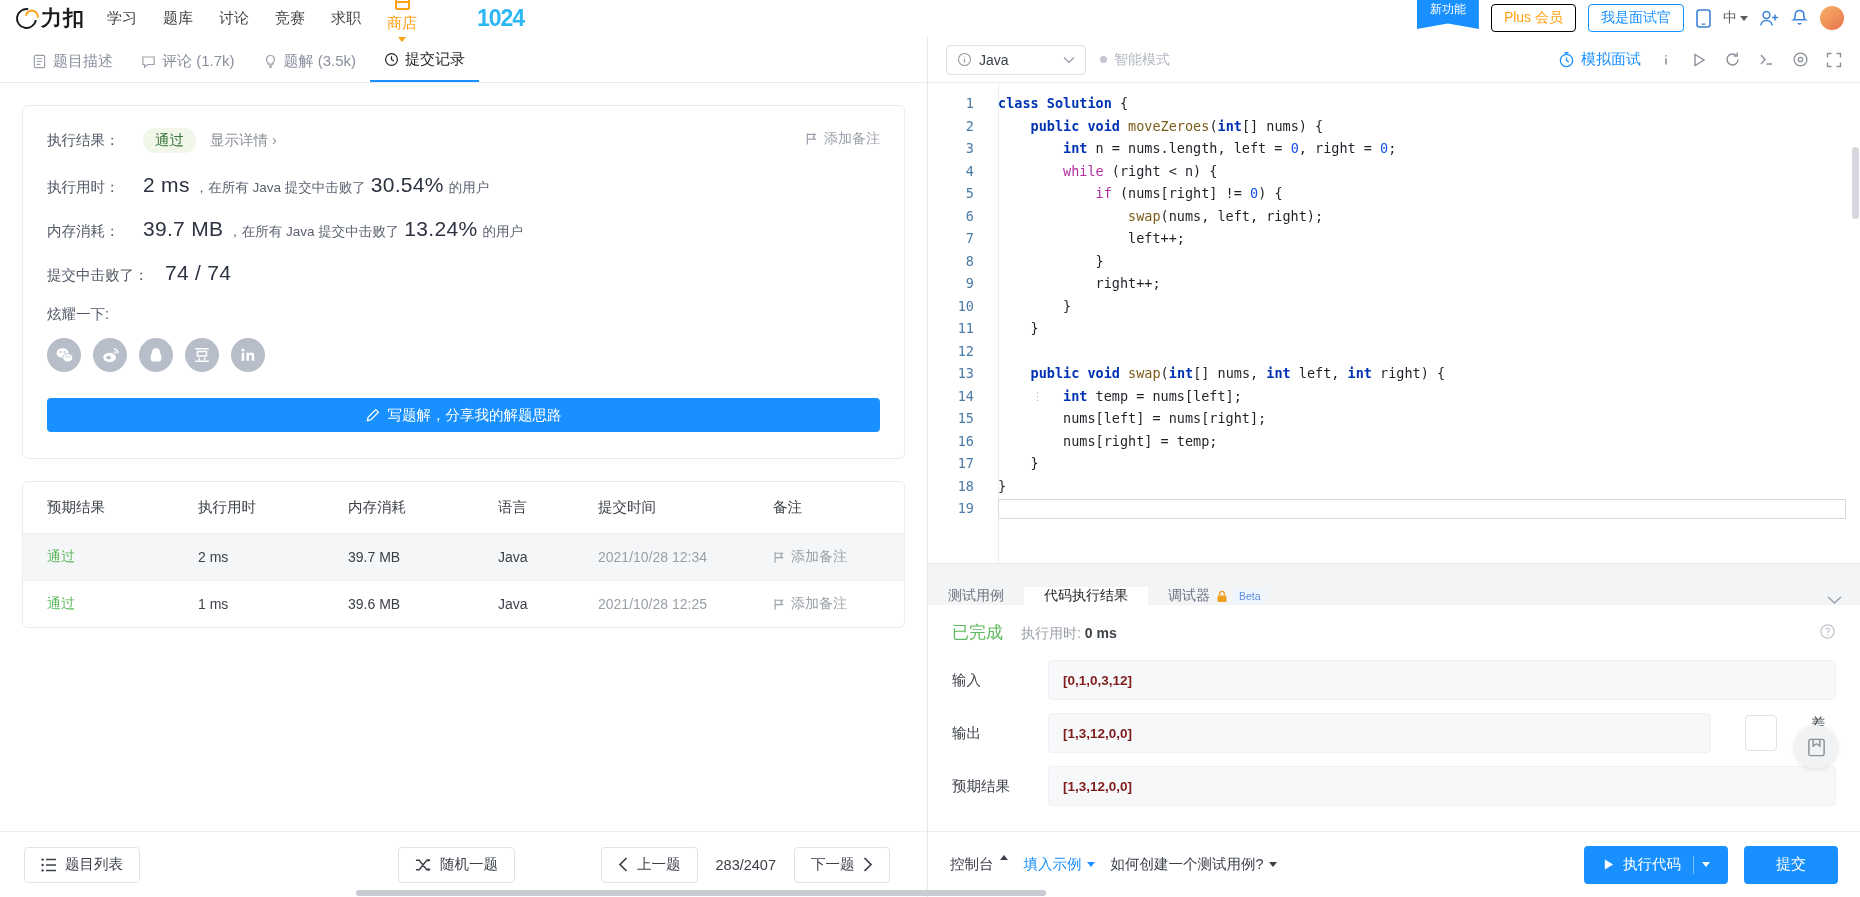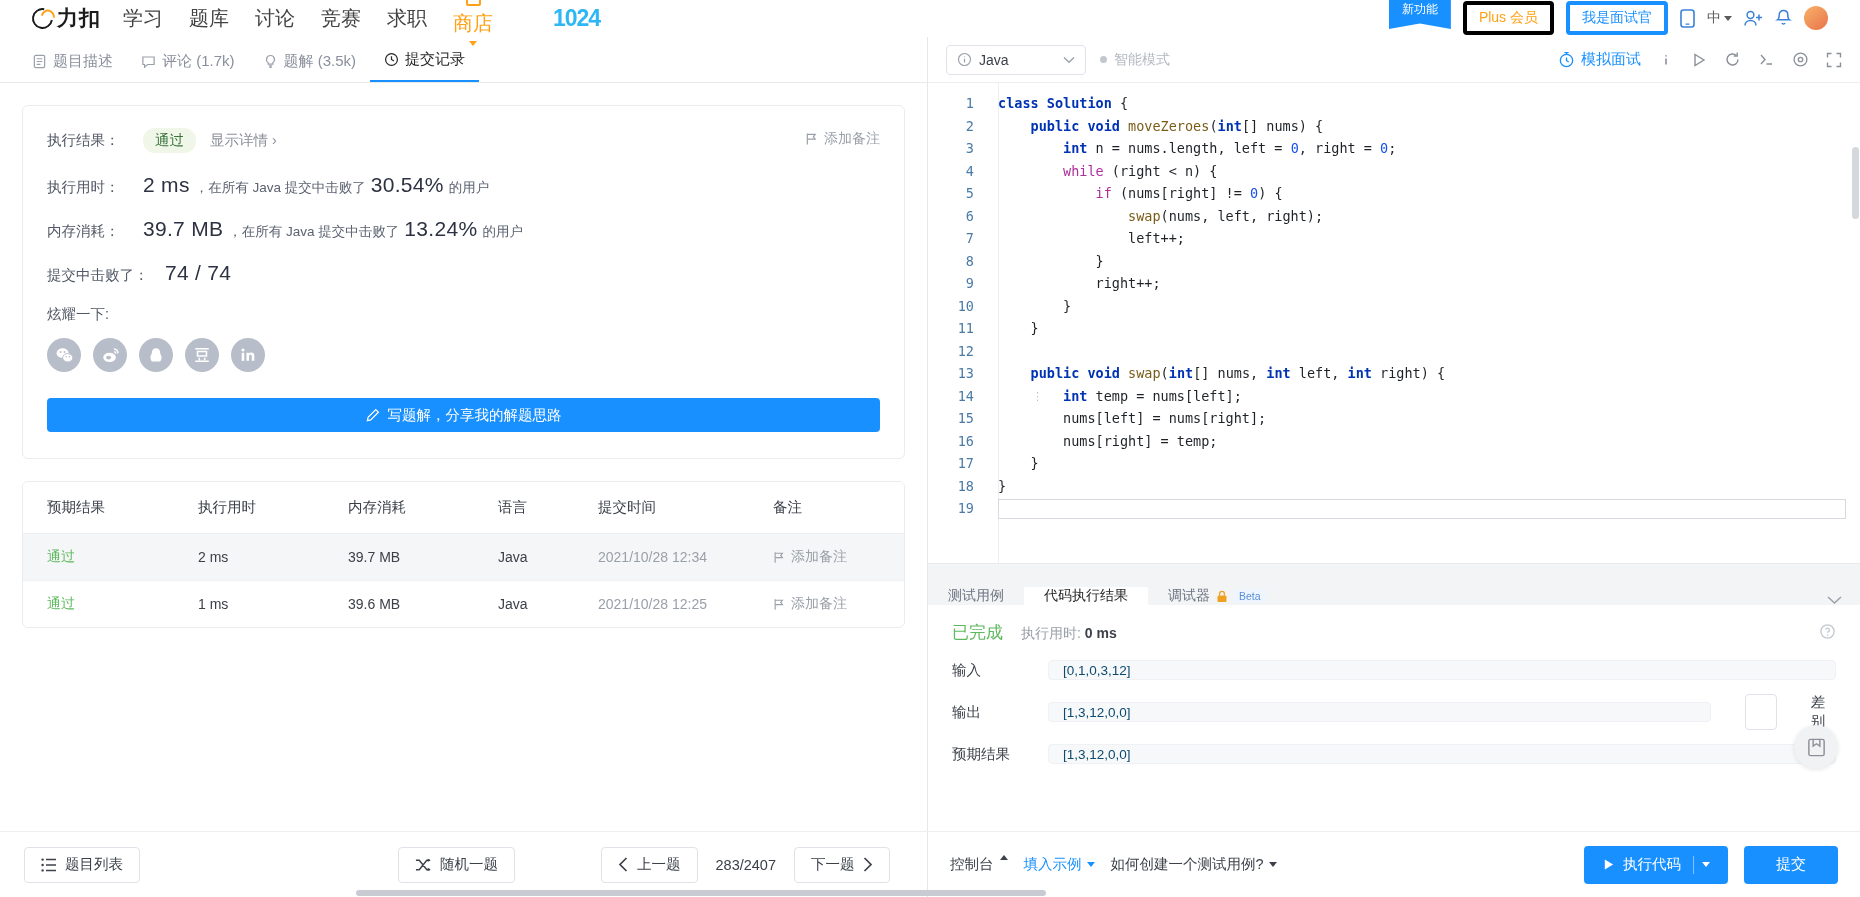--- a/index.html
+++ b/index.html
@@ -7,54 +7,54 @@
     width: 1860px; height: 897px;
     font-family: "Liberation Sans", "DejaVu Sans", sans-serif;
     background: #fff; overflow: hidden;
     -webkit-font-smoothing: antialiased;
   }
   .app { position: relative; width: 1860px; height: 897px; display: flex; flex-direction: column; }
 
   
   .topnav {
     height: 37px; flex: 0 0 37px; background: #fff;
-    display: flex; align-items: center; padding: 0 32px;
+    display: flex; align-items: center; padding: 0 16px;
     border-bottom: 1px solid #fff; position: relative; z-index: 40;
   }
   .logo { display: flex; align-items: center; gap: 4px; margin-right: 22px; }
   .logo-mark {
     width: 21px; height: 21px; border-radius: 50%;
     border: 2.4px solid #1a1a1a; border-right-color: transparent;
     position: relative; transform: rotate(-35deg);
   }
   .logo-mark::after {
     content: ""; position: absolute; left: 7px; top: 3px;
     width: 10px; height: 10px; border: 2.4px solid #ffa116;
     border-radius: 50%; border-left-color: transparent; border-bottom-color: transparent;
   }
   .logo-text { font-size: 21px; font-weight: 700; color: #1a1a1a; letter-spacing: 1px; }
   .nav-items { display: flex; align-items: center; gap: 26px; }
-  .nav-item { font-size: 20px; color: #3c3c4399; color: #434343; cursor: pointer; white-space: nowrap; }
+  .nav-item { font-size: 15px; color: #3c3c4399; color: #434343; cursor: pointer; white-space: nowrap; }
   .nav-item.shop { color: #ffa116; display: flex; align-items: center; gap: 4px; flex-direction: column; }
   .shop-ico {
     width: 15px; height: 15px; border: 2px solid #ffa116; border-radius: 2px;
     position: relative; display: inline-block;
   }
   .shop-ico::after { content:""; position:absolute; left:-2px; top:4px; width:15px; height:2px; background:#ffa116;}
   .caret-dn { width: 0; height: 0; border-left: 4px solid transparent; border-right: 4px solid transparent; border-top: 5px solid currentColor; display:inline-block; }
   .nav-1024 { margin-left: 34px; display:flex; align-items:center; font-size: 23px; font-weight:700; color:#2db7f5; letter-spacing:-1px;}
   .nav-right { margin-left: auto; display: flex; align-items: center; gap: 12px; }
   .badge-blue {
     background: #1890ff; color: #fff; font-size: 12px; padding: 3px 10px 8px;
     line-height: 15px; position: relative; top: -6px;
     clip-path: polygon(0 0, 100% 0, 100% 100%, 50% 84%, 0 100%);
     height: 34px; display:flex; align-items:center; justify-content:center; min-width:62px;
   }
   .btn-outline {
-    border: 4px solid #000000; color: #ffa116; border-radius: 4px;
+    border: 1px solid #000000; color: #ffa116; border-radius: 4px;
     font-size: 14px; padding: 4px 12px; cursor: pointer; background: #fff; white-space: nowrap;
   }
   .btn-outline.blue { border-color: #1890ff; color: #1890ff; }
   .ico-btn { color: #5b5b5b; cursor: pointer; display: flex; align-items: center; gap: 3px; font-size: 14px; }
   .avatar-sm { width: 24px; height: 24px; border-radius: 50%; background: linear-gradient(140deg,#f8b26a,#e8734a); }
 
   
   .main { flex: 1; display: flex; min-height: 0; background: #f7f8fa; }
   .left-pane { width: 928px; flex: 0 0 928px; background: #fff; display: flex; flex-direction: column; min-height: 0; border-right:1px solid #e7e7e7;}
   .right-pane { flex: 1; display: flex; flex-direction: column; min-height: 0; background: #fff; }
@@ -161,22 +161,22 @@
   .bbody { flex: 1; padding: 16px 24px 0 24px; overflow: hidden; position:relative;}
   .status-row { display: flex; align-items: baseline; gap: 18px; margin-bottom: 16px;}
   .done { color: #5eb95e; font-size: 17px; font-weight: 500; }
   .elapsed { font-size: 14px; color: #9aa0a9; }
   .elapsed b { color: #3c4049; font-weight: 600; }
   .help-ico { position: absolute; right: 24px; top: 18px; color: #c3c7ce; cursor:pointer;}
   .io-row { display: flex; align-items: center; margin-bottom: 13px; gap: 34px; }
   .io-label { font-size: 14.5px; color: #3c4049; width: 62px; flex: 0 0 62px; }
   .io-box {
     flex: 1; background: #f7f8fa; border: 1px solid #f0f1f4; border-radius: 4px;
-    height: 20px; display: flex; align-items: center; padding: 0 14px;
-    font-size: 13.5px; color: #0c4a6e;
+    height: 40px; display: flex; align-items: center; padding: 0 14px;
+    font-size: 13.5px; color: #7f1d1d; font-weight: bold;
   }
   .io-box.short { flex: 0 1 760px; }
   .diff-box { width: 36px; height: 36px; border: 1px solid #dfe2e8; border-radius: 4px; background:#fff; }
   .diff-txt { font-size: 14.5px; color: #3c4049; }
   .fab {
     position: absolute; right: 22px; top: 120px; width: 44px; height: 44px; border-radius: 50%;
     background: #f1f2f4; display: flex; align-items: center; justify-content: center;
     color: #8b9099; cursor: pointer; box-shadow: 0 1px 4px rgba(0,0,0,.10);
   }
 

